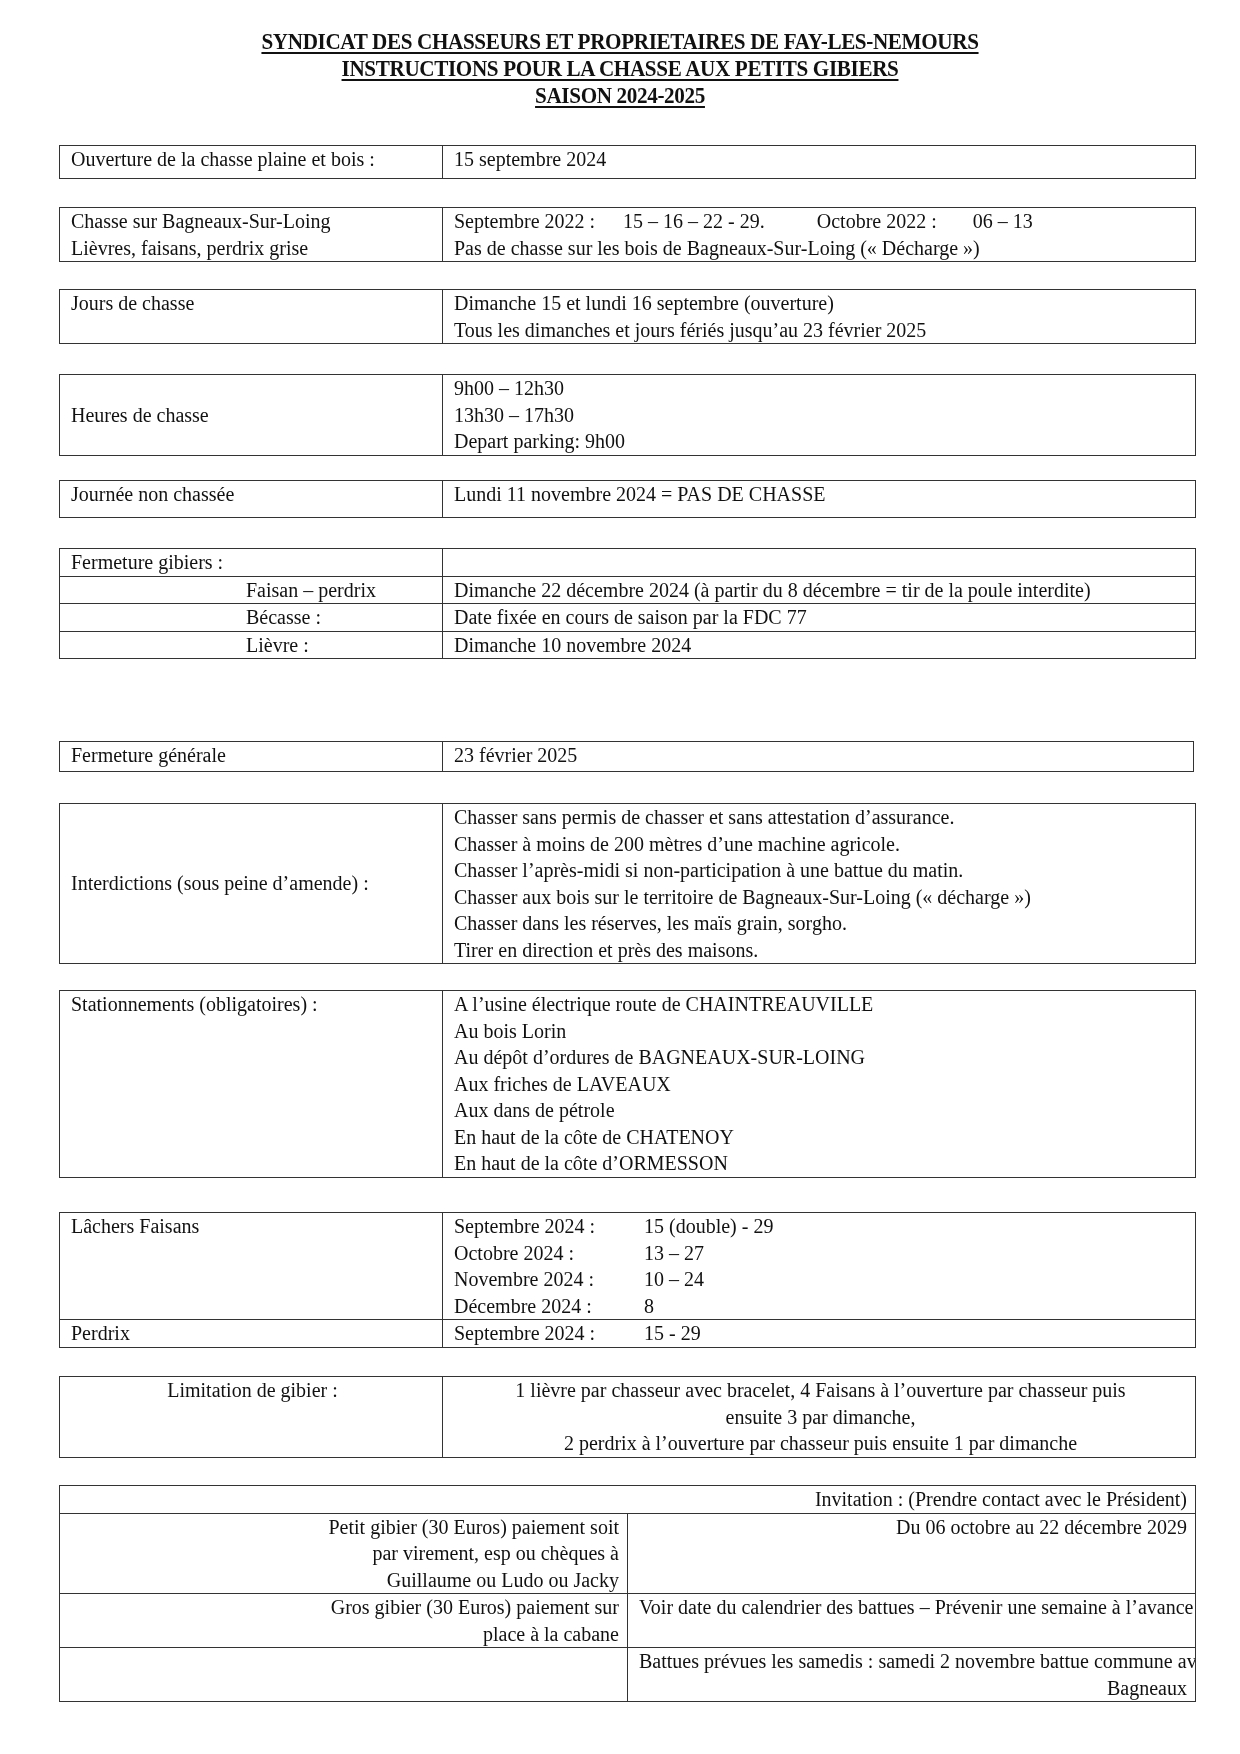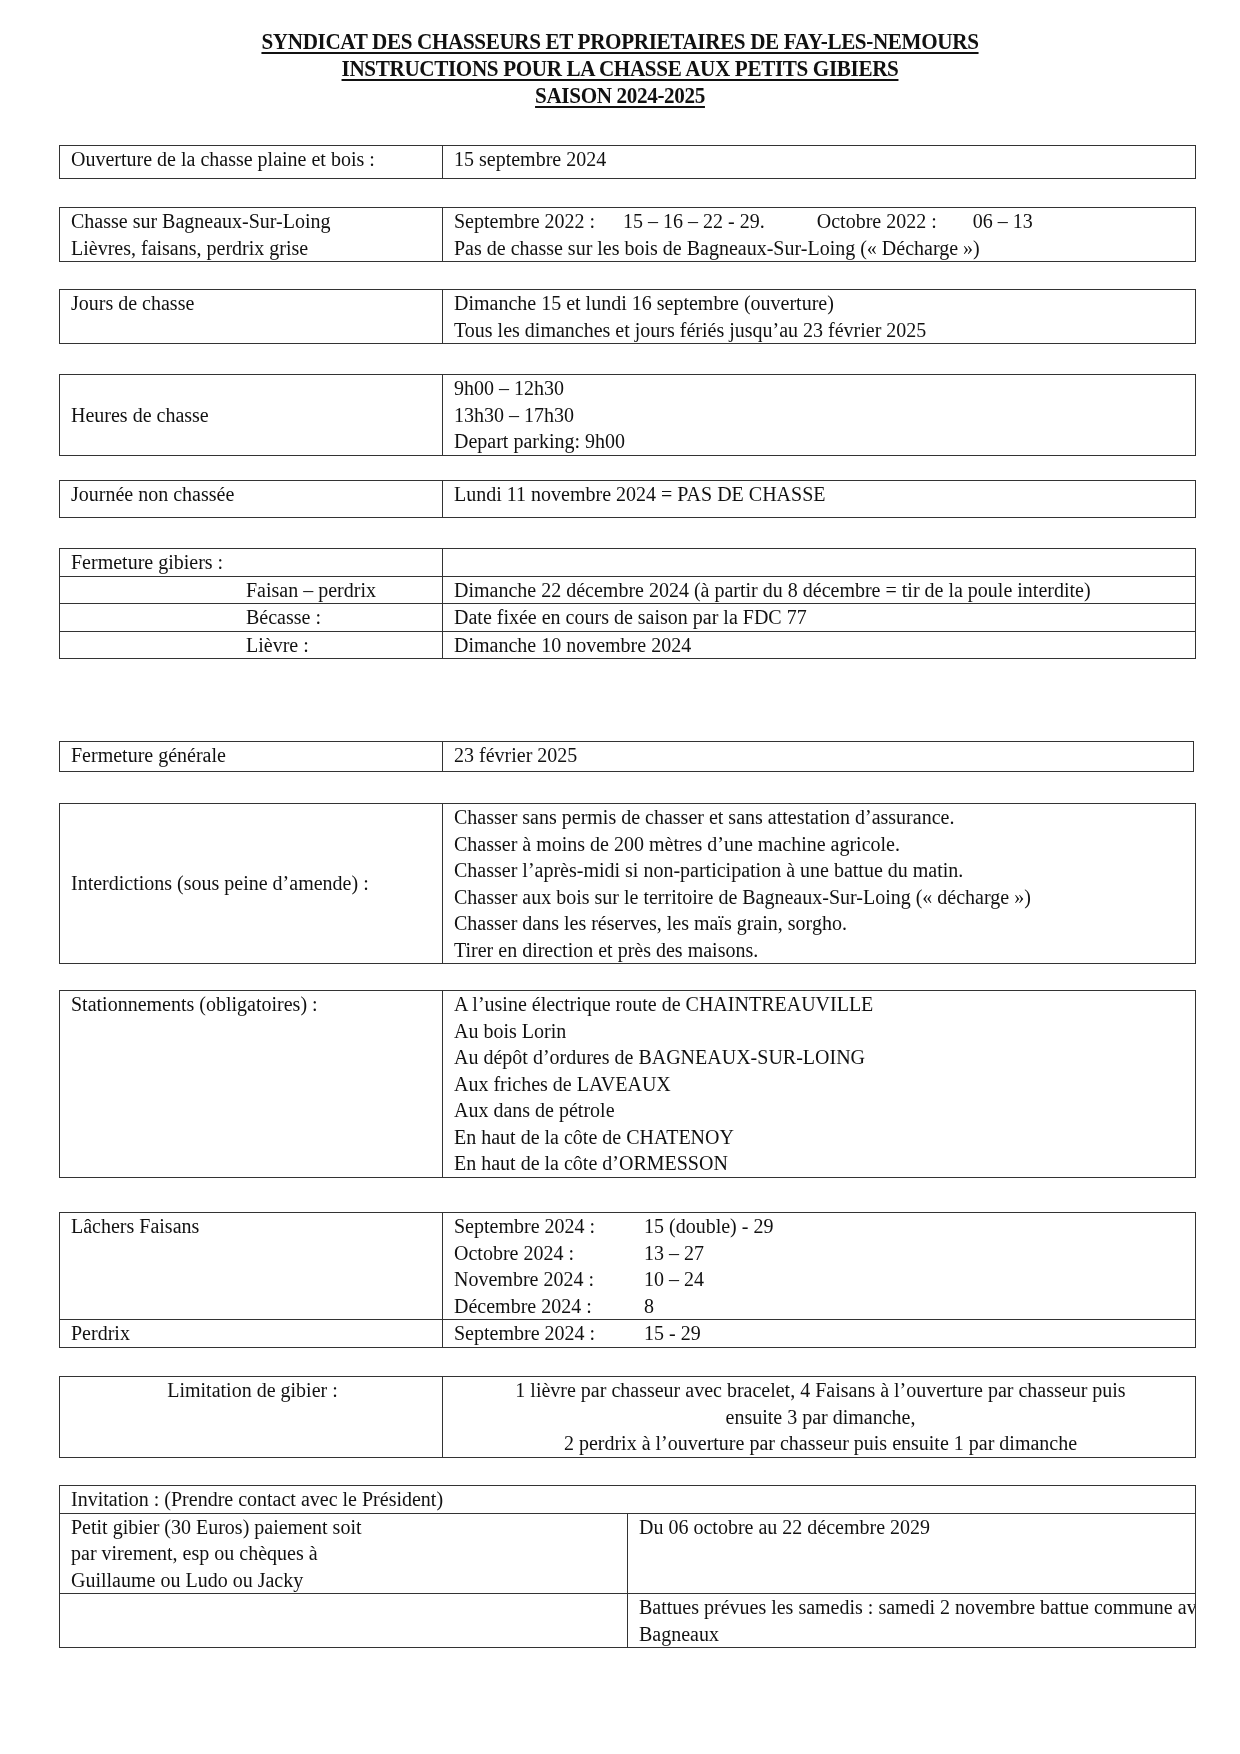--- a/index.html
+++ b/index.html
@@ -189,34 +189,41 @@
     <td class="c1">Limitation de gibier :</td>
     <td>
       <span class="line">1 lièvre par chasseur avec bracelet, 4 Faisans à l’ouverture par chasseur puis</span>
       <span class="line">ensuite 3 par dimanche,</span>
       <span class="line">2 perdrix à l’ouverture par chasseur puis ensuite 1 par dimanche</span>
     </td>
   </tr>
 </tbody>
   </table>
 
-<table class="block" style="top:1485px;">
+<table class="block" style="top:1485px;text-align:right;">
   <tbody>
       <tr>
     <td colspan="2">Invitation : (Prendre contact avec le Président)</td>
   </tr>
   <tr>
     <td class="c1">
       <span class="line">Petit gibier (30 Euros) paiement soit</span>
       <span class="line">par virement, esp ou chèques à</span>
       <span class="line">Guillaume ou Ludo ou Jacky</span>
     </td>
     <td>Du 06 octobre au 22 décembre 2029</td>
   </tr>
   <tr>
+    <td class="c1">
+      <span class="line">Gros gibier (30 Euros) paiement sur</span>
+      <span class="line">place à la cabane</span>
+    </td>
+    <td>Voir date du calendrier des battues – Prévenir une semaine à l’avance</td>
+  </tr>
+  <tr>
     <td class="c1"></td>
     <td>
       <span class="line">Battues prévues les samedis : samedi 2 novembre battue commune avec</span>
       <span class="line">Bagneaux</span>
     </td>
   </tr>
 </tbody>
   </table>
 
 </body></html>

